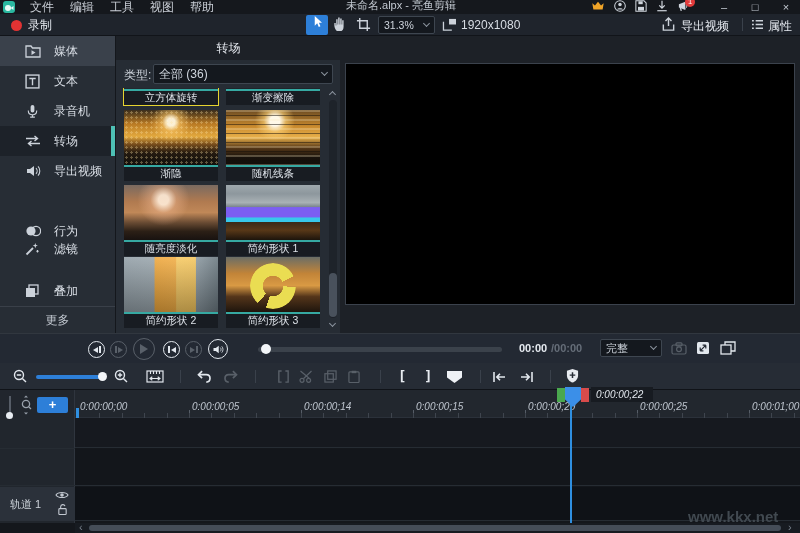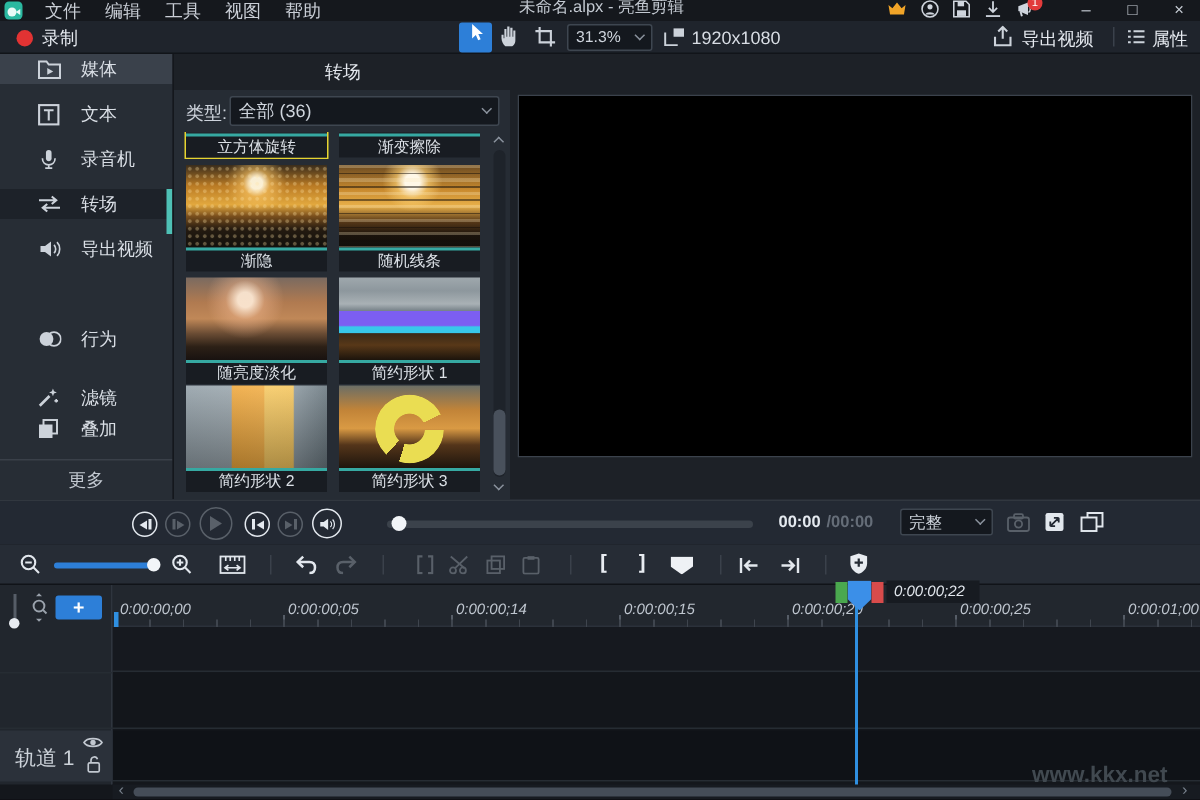--- a/index.html
+++ b/index.html
@@ -19,21 +19,21 @@
   .toolbar{left:0;top:14px;width:800px;height:22px;background:#1f242c;border-bottom:1px solid #111419}
   .tbtn{color:#ccd2da}
   .vsep{width:1px;background:#3a414b}
   .seltool{background:#2d7fd8;border-radius:2px}
   .combo{background:#14181e;border:1px solid #3e4650;border-radius:2px;color:#cfd5dd;font-size:10.5px;display:flex;align-items:center;justify-content:space-between;padding:0 5px}
   .chev-d{display:inline-block;width:5px;height:5px;border-right:1.4px solid #8b939e;border-bottom:1.4px solid #8b939e;transform:rotate(45deg);margin-top:-3px}
   .chev-u{display:inline-block;width:5px;height:5px;border-right:1.4px solid #8b939e;border-bottom:1.4px solid #8b939e;transform:rotate(-135deg)}
 
   
   .sidebar{left:0;top:36px;width:115px;height:297px;background:#272d35}
-  .side-item{position:absolute;left:0;width:115px;height:20px;display:flex;align-items:center;cursor:pointer}
+  .side-item{position:absolute;left:0;width:115px;height:30px;display:flex;align-items:center;cursor:pointer}
   .side-item .sicon{position:absolute;left:25px;width:16px;color:#ccd2da}
   .side-item .slabel{position:absolute;left:54px;color:#d9dee5}
   .side-item.hl{background:#3a414b}
   .side-item.sel{background:#1d2229}
   .side-item.sel::after{content:"";position:absolute;right:0;top:0;width:4px;height:30px;background:#4ec0b5}
   .more-row{position:absolute;left:0;top:270px;width:115px;height:27px;border-top:1px solid #3a4049;
             display:flex;align-items:center;justify-content:center;color:#c2c8d0;cursor:pointer}
 
   
   .panel{left:115px;top:36px;width:225px;height:297px;background:#262c34;border-left:1px solid #14171c}
@@ -274,21 +274,21 @@
     </div>
     <div class="side-item" style="top:180px">
       <span class="sicon">
           <svg viewBox="0 0 16 12" width="16" height="12">
             <circle cx="6" cy="6" r="4.6" fill="currentColor"></circle>
             <circle cx="11" cy="6" r="4.6" fill="none" stroke="currentColor" stroke-width="1.2"></circle>
           </svg>
         </span>
       <span class="slabel">行为</span>
     </div>
-    <div class="side-item" style="top:219px">
+    <div class="side-item" style="top:198px">
       <span class="sicon">
           <svg viewBox="0 0 14 14" width="14" height="14">
             <path d="M1.5 12.5 8 6" stroke="currentColor" stroke-width="1.8"></path>
             <path d="M10.3 1l.7 1.9 1.9.7-1.9.7-.7 1.9-.7-1.9-1.9-.7 1.9-.7z" fill="currentColor"></path>
             <path d="M12.5 8v2.4M11.3 9.2h2.4" stroke="currentColor" stroke-width="1.1"></path>
           </svg>
         </span>
       <span class="slabel">滤镜</span>
     </div>
     <div class="side-item" style="top:240px">
@@ -542,21 +542,21 @@
             <path d="M8.6 11.6 11 14" stroke="currentColor" stroke-width="1.3"></path>
             <path d="M6 19.5 4 17.5h4z" fill="currentColor"></path>
           </svg>
       </div>
       <div class="addbtn">
           <span>+</span>
         </div>
       <div class="ab" style="left:0;top:58px;width:75px;height:1px;background:#262c33"></div>
       <div class="ab" style="left:0;top:95px;width:75px;height:1px;background:#262c33"></div>
       <div class="trackhdr">
-        <span class="ab" style="left:10px;top:10px;font-size:14px;color:#ccd2d9">轨道 1</span>
+        <span class="ab" style="left:10px;top:10px;font-size:11px;color:#ccd2d9">轨道 1</span>
         <span class="ab" style="left:55px;top:3px;color:#c2c8d0">
           <svg viewBox="0 0 14 10" width="14" height="10">
               <path d="M1 5C3 1.6 11 1.6 13 5 11 8.4 3 8.4 1 5Z" fill="none" stroke="currentColor" stroke-width="1.1"></path>
               <circle cx="7" cy="5" r="1.8" fill="currentColor"></circle>
             </svg>
         </span>
         <span class="ab" style="left:57px;top:16px;color:#c2c8d0">
           <svg viewBox="0 0 12 14" width="11" height="13">
               <rect x="2" y="6" width="8" height="6.5" rx="1" fill="none" stroke="currentColor" stroke-width="1.2"></rect>
               <path d="M4 6V4a2.4 2.4 0 0 1 4.7-.6" fill="none" stroke="currentColor" stroke-width="1.2"></path>

